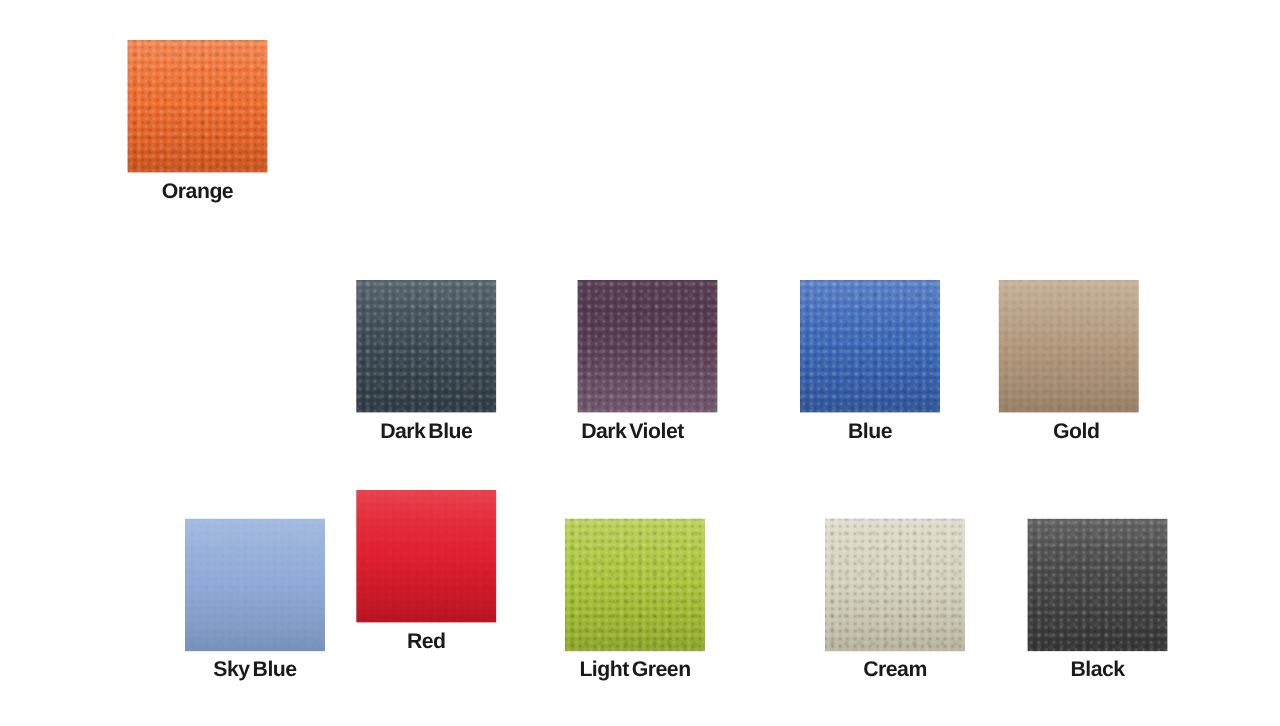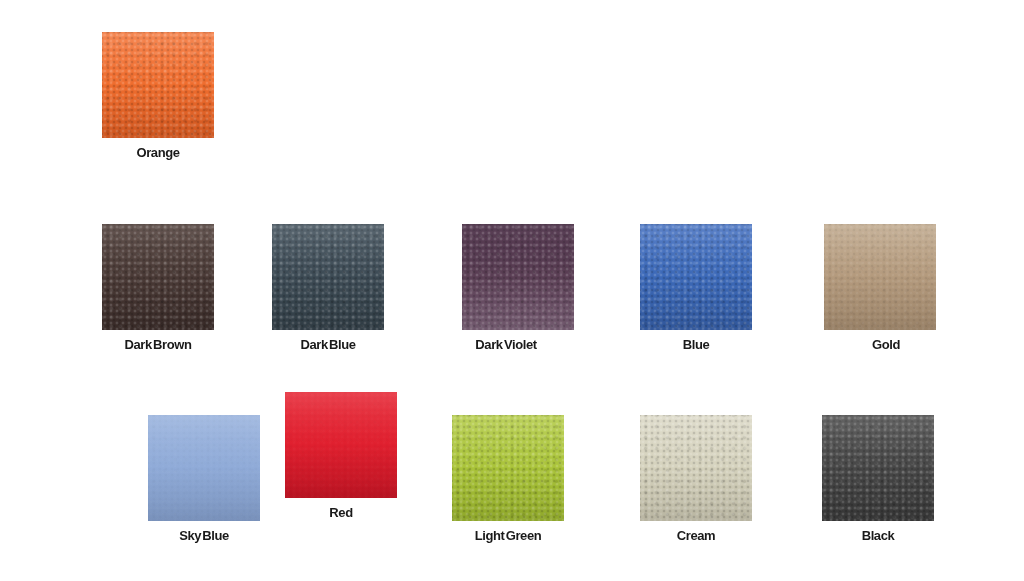--- a/index.html
+++ b/index.html
@@ -70,50 +70,42 @@
     background-position: 0 0, 3px 3px, 2px 5px, 6px 1px;
     opacity: 0.95;
   }
 
   .swatch.grain-soft .grain { opacity: 0.42; }
   .swatch.grain-none .grain { opacity: 0.12; }
 
   .swatch-label {
     margin-top: 7px;
     font-family: "Liberation Sans", sans-serif;
-    font-size: 13px;
+    font-size: 17px;
     font-weight: 700;
     color: #1a1a1a;
     letter-spacing: -0.4px;
     word-spacing: -2px;
     white-space: nowrap;
     line-height: 15px;
   }
 </style>
 </head>
 <body>
 
 <div id="chart">
     <div class="swatch-cell" style="left: 102px; top: 32px; width: 112px;">
       <div class="swatch" style="width: 112px; height: 106px;">
         <div class="fill" style="background: linear-gradient(rgb(244, 118, 58) 0%, rgb(239, 109, 46) 50%, rgb(228, 95, 35) 100%);"></div>
         <div class="grain"></div>
         <div class="sheen"></div>
       </div>
       <div class="swatch-label">Orange</div>
     </div>
-    <div class="swatch-cell" style="left: 102px; top: 224px; width: 112px;">
-      <div class="swatch" style="width: 112px; height: 106px;">
-        <div class="fill" style="background: linear-gradient(rgb(78, 61, 56) 0%, rgb(74, 58, 54) 50%, rgb(61, 46, 43) 100%);"></div>
-        <div class="grain"></div>
-        <div class="sheen"></div>
-      </div>
-      <div class="swatch-label">Dark Brown</div>
-    </div>
-    <div class="swatch-cell" style="left: 272px; top: 224px; width: 112px;">
+    <div class="swatch-cell" style="left: 285px; top: 224px; width: 112px;">
       <div class="swatch" style="width: 112px; height: 106px;">
         <div class="fill" style="background: linear-gradient(rgb(66, 81, 92) 0%, rgb(61, 75, 85) 50%, rgb(53, 66, 75) 100%);"></div>
         <div class="grain"></div>
         <div class="sheen"></div>
       </div>
       <div class="swatch-label">Dark Blue</div>
     </div>
     <div class="swatch-cell" style="left: 462px; top: 224px; width: 88px;">
       <div class="swatch" style="width: 112px; height: 106px;">
         <div class="fill" style="background: linear-gradient(rgb(64, 35, 60) 0%, rgb(91, 63, 85) 50%, rgb(125, 98, 121) 100%);"></div>
@@ -123,21 +115,21 @@
       <div class="swatch-label">Dark Violet</div>
     </div>
     <div class="swatch-cell" style="left: 640px; top: 224px; width: 112px;">
       <div class="swatch" style="width: 112px; height: 106px;">
         <div class="fill" style="background: linear-gradient(rgb(68, 112, 192) 0%, rgb(60, 105, 184) 50%, rgb(54, 96, 171) 100%);"></div>
         <div class="grain"></div>
         <div class="sheen"></div>
       </div>
       <div class="swatch-label">Blue</div>
     </div>
-    <div class="swatch-cell" style="left: 824px; top: 224px; width: 124px;">
+    <div class="swatch-cell" style="left: 799px; top: 224px; width: 124px;">
       <div class="swatch grain-soft" style="width: 112px; height: 106px;">
         <div class="fill" style="background: linear-gradient(rgb(191, 168, 140) 0%, rgb(180, 154, 125) 50%, rgb(169, 143, 114) 100%);"></div>
         <div class="grain"></div>
         <div class="sheen"></div>
       </div>
       <div class="swatch-label">Gold</div>
     </div>
     <div class="swatch-cell" style="left: 102px; top: 415px; width: 112px; padding-left: 46px;">
       <div class="swatch grain-none" style="width: 112px; height: 106px;">
         <div class="fill" style="background: linear-gradient(rgb(152, 178, 221) 0%, rgb(144, 171, 216) 50%, rgb(134, 161, 207) 100%);"></div>
@@ -155,21 +147,21 @@
       <div class="swatch-label">Red</div>
     </div>
     <div class="swatch-cell" style="left: 452px; top: 415px; width: 112px;">
       <div class="swatch" style="width: 112px; height: 106px;">
         <div class="fill" style="background: linear-gradient(rgb(179, 203, 70) 0%, rgb(170, 196, 58) 50%, rgb(158, 185, 47) 100%);"></div>
         <div class="grain"></div>
         <div class="sheen"></div>
       </div>
       <div class="swatch-label">Light Green</div>
     </div>
-    <div class="swatch-cell" style="left: 640px; top: 415px; width: 112px;">
+    <div class="swatch-cell" style="left: 660px; top: 415px; width: 112px;">
       <div class="swatch" style="width: 112px; height: 106px;">
         <div class="fill" style="background: linear-gradient(rgb(219, 216, 198) 0%, rgb(213, 210, 189) 50%, rgb(204, 200, 178) 100%);"></div>
         <div class="grain"></div>
         <div class="sheen"></div>
       </div>
       <div class="swatch-label">Cream</div>
     </div>
     <div class="swatch-cell" style="left: 822px; top: 415px; width: 112px;">
       <div class="swatch" style="width: 112px; height: 106px;">
         <div class="fill" style="background: linear-gradient(rgb(78, 78, 78) 0%, rgb(71, 71, 71) 50%, rgb(59, 59, 59) 100%);"></div>

